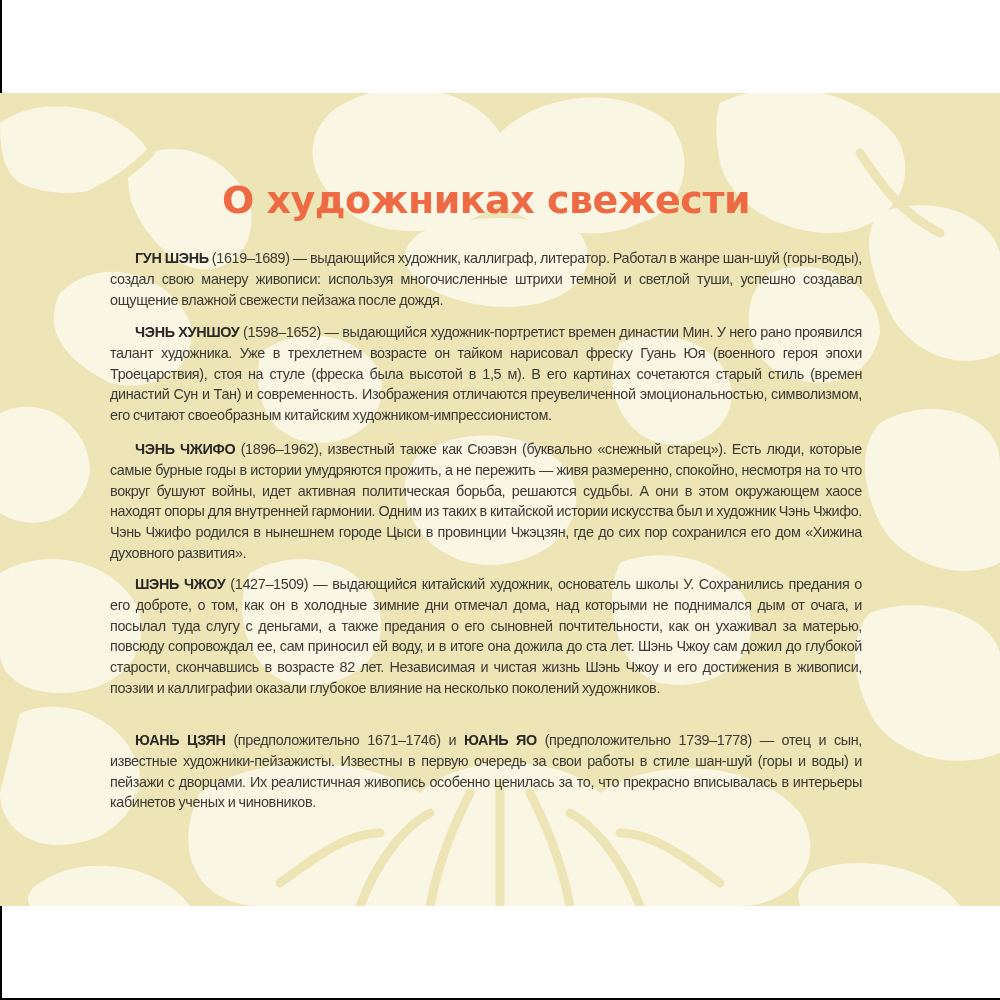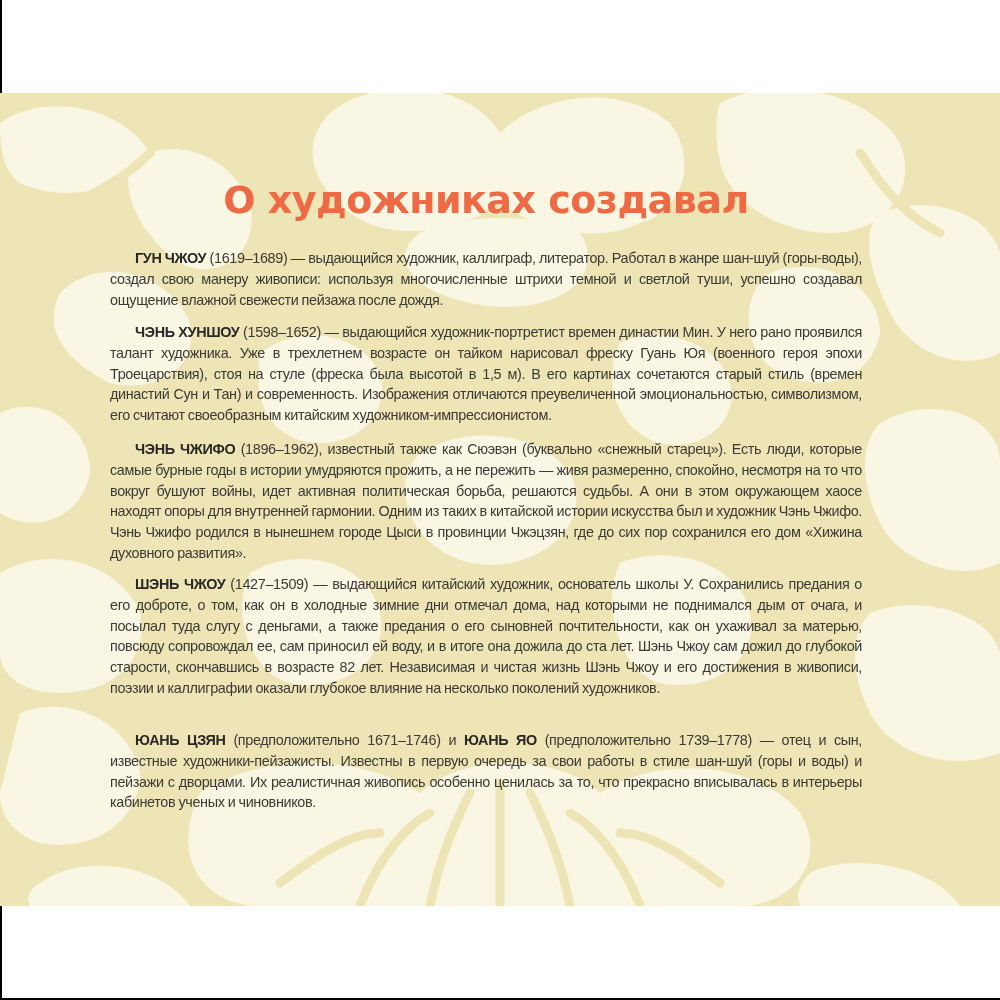--- a/index.html
+++ b/index.html
@@ -76,23 +76,23 @@
       <path d="M360,813 C380,760 410,730 430,720"></path>
       <path d="M640,813 C620,760 590,730 570,720"></path>
       <path d="M280,790 C320,760 350,740 380,740"></path>
       <path d="M720,790 C680,760 650,740 620,740"></path>
       <path d="M150,60 C120,90 80,110 40,120"></path>
       <path d="M860,60 C880,90 900,120 940,140"></path>
     </g>
   </svg>
 
   <div class="content">
-    <h1 class="title">О художниках создавал</h1>
+    <h1 class="title">О художниках свежести</h1>
 
-    <p class="bio" style="top:155px"><span class="name">ГУН ЧЖОУ</span><span> (1619–1689) — выдающийся художник, каллиграф, литератор. Работал в жанре шан-шуй (горы-воды), создал свою манеру живописи: используя многочисленные штрихи темной и светлой туши, успешно создавал ощущение влажной свежести пейзажа после дождя.</span></p>
+    <p class="bio" style="top:155px"><span class="name">ГУН ШЭНЬ</span><span> (1619–1689) — выдающийся художник, каллиграф, литератор. Работал в жанре шан-шуй (горы-воды), создал свою манеру живописи: используя многочисленные штрихи темной и светлой туши, успешно создавал ощущение влажной свежести пейзажа после дождя.</span></p>
 
     <p class="bio" style="top:229px"><span class="name">ЧЭНЬ ХУНШОУ</span><span> (1598–1652) — выдающийся художник-портретист времен династии Мин. У него рано проявился талант художника. Уже в трехлетнем возрасте он тайком нарисовал фреску Гуань Юя (воен­ного героя эпохи Троецарствия), стоя на стуле (фреска была высотой в 1,5 м). В его картинах сочетаются старый стиль (времен династий Сун и Тан) и современность. Изображения отличаются преувеличенной эмоциональностью, символизмом, его считают своеобразным китайским художником-импрессионистом.</span></p>
 
     <p class="bio" style="top:346px"><span class="name">ЧЭНЬ ЧЖИФО</span><span> (1896–1962), известный также как Сюэвэн (буквально «снежный старец»). Есть люди, которые самые бурные годы в истории умудряются прожить, а не пережить — живя размеренно, спо­койно, несмотря на то что вокруг бушуют войны, идет активная политическая борьба, решаются судьбы. А они в этом окружающем хаосе находят опоры для внутренней гармонии. Одним из таких в китайской истории искусства был и художник Чэнь Чжифо. Чэнь Чжифо родился в нынешнем городе Цыси в про­винции Чжэцзян, где до сих пор сохранился его дом «Хижина духовного развития».</span></p>
 
     <p class="bio" style="top:481px"><span class="name">ШЭНЬ ЧЖОУ</span><span> (1427–1509) — выдающийся китайский художник, основатель школы У. Сохранились предания о его доброте, о том, как он в холодные зимние дни отмечал дома, над которыми не подни­мался дым от очага, и посылал туда слугу с деньгами, а также предания о его сыновней почтительно­сти, как он ухаживал за матерью, повсюду сопровождал ее, сам приносил ей воду, и в итоге она дожила до ста лет. Шэнь Чжоу сам дожил до глубокой старости, скончавшись в возрасте 82 лет. Независимая и чистая жизнь Шэнь Чжоу и его достижения в живописи, поэзии и каллиграфии оказали глубокое вли­яние на несколько поколений художников.</span></p>
 
     <p class="bio" style="top:637px"><span class="name">ЮАНЬ ЦЗЯН</span><span> (предположительно 1671–1746) и </span><span class="name">ЮАНЬ ЯО</span><span> (предположительно 1739–1778) — отец и сын, известные художники-пейзажисты. Известны в первую очередь за свои работы в стиле шан-шуй (горы и воды) и пейзажи с дворцами. Их реалистичная живопись особенно ценилась за то, что прекрасно впи­сывалась в интерьеры кабинетов ученых и чиновников.</span></p>
   </div>
 </div>

